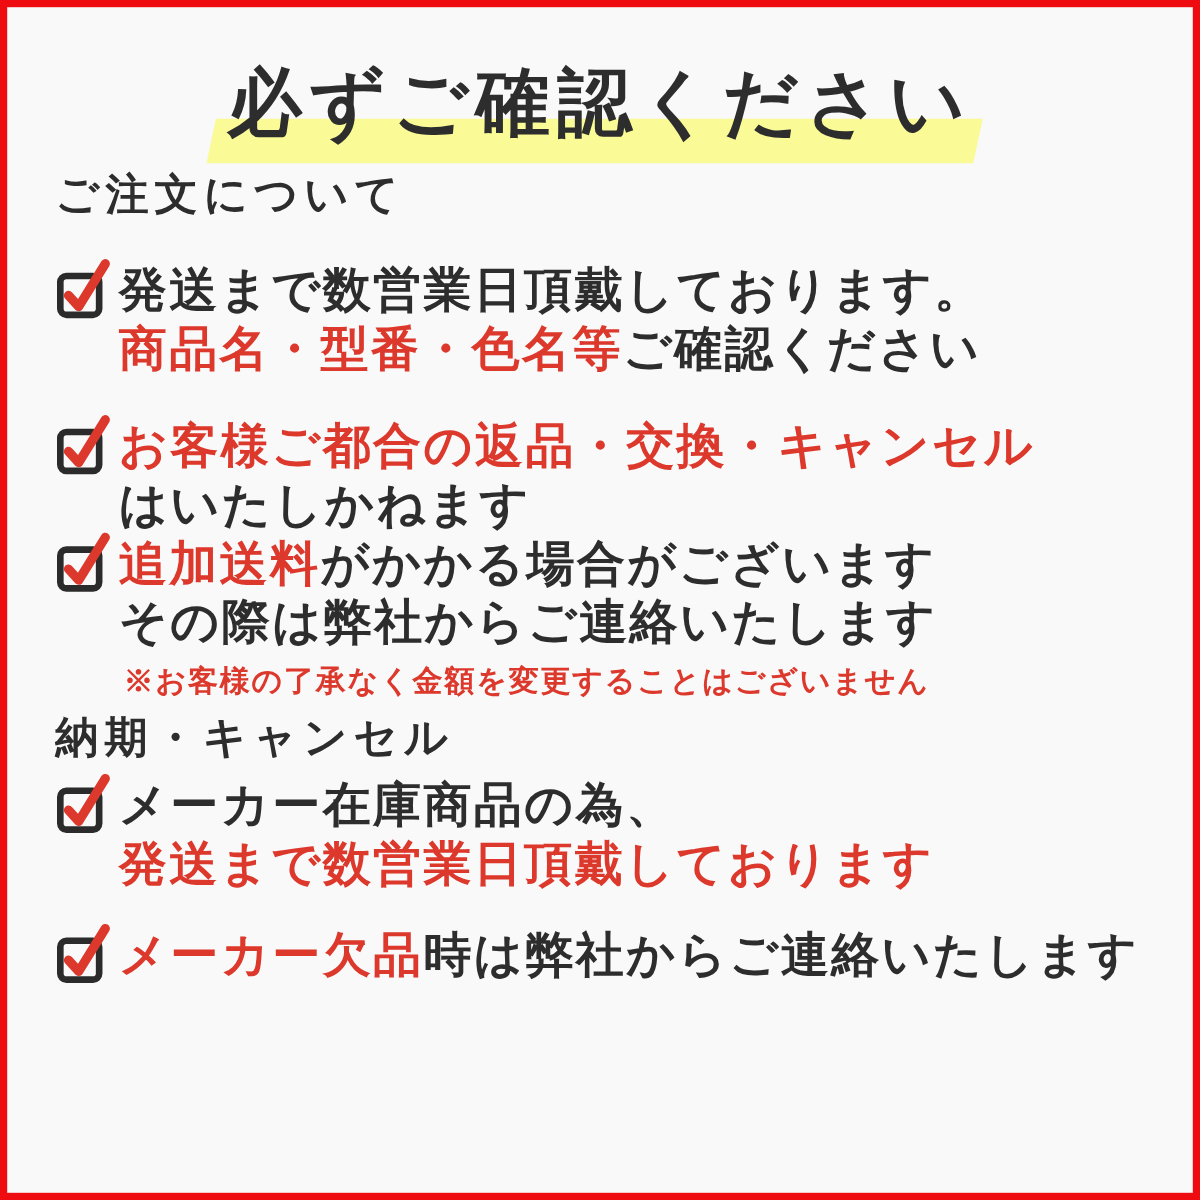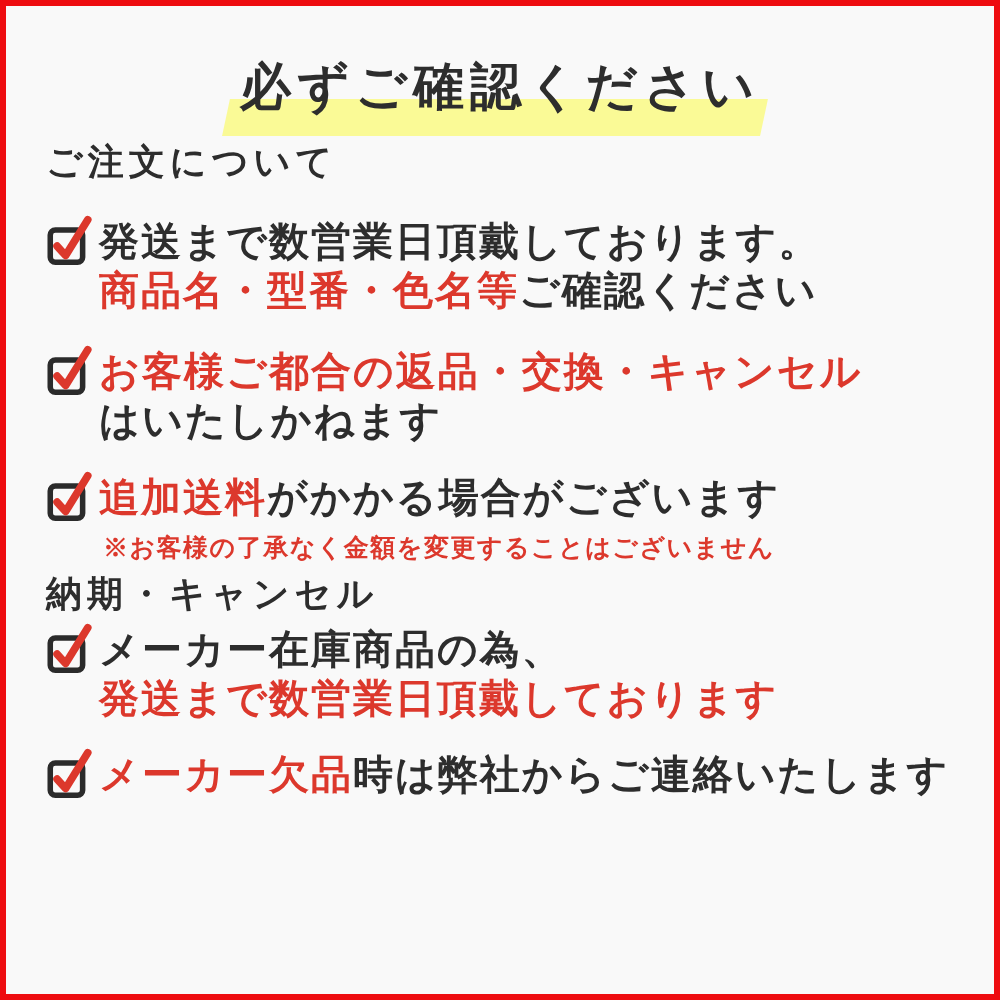--- a/index.html
+++ b/index.html
@@ -15,21 +15,21 @@
     color: var(--ink, #2d2d2d);
     overflow: hidden;
   }
 
   
   .title-wrap { text-align: center; margin-top: 36px; }
   h1.title {
     display: inline-block;
     position: relative;
     margin: 0;
-    font-size: 51px;
+    font-size: 62px;
     font-weight: 800;
     letter-spacing: 6px;
     line-height: 90px;
     white-space: nowrap;
   }
   .title .hl {
     position: absolute;
     left: -14px; right: -4px;
     top: 57px; bottom: -4px;
     background: var(--highlight, #fafa96);
@@ -50,21 +50,21 @@
   .h2-stock { margin-top: 34px; }
 
   
   .item {
     display: flex;
     align-items: flex-start;
     margin-left: 40px;
   }
   .item.mt1 { margin-top: 24px; }
   .item.mt2 { margin-top: 32px; }
-  .item.mt3 { margin-top: 28px; }
+  .item.mt3 { }
   .item.mt4 { }
   .item.mt5 { margin-top: 27px; }
 
   .checkbox {
     flex: none;
     width: 46px;
     height: 55px;
     margin-top: -6px;
     margin-right: 7px;
   }
@@ -144,20 +144,21 @@
 
   <div class="item mt3">
     <span class="checkbox">
       <svg viewBox="0 0 54 64" aria-hidden="true">
         <rect x="5" y="22" width="38" height="38" rx="6"></rect>
         <path d="M13 41 L23 52 L49 10"></path>
       </svg>
     </span>
     <div class="item-text">
       <div><span class="red">追加送料</span><span>がかかる場合がございます</span></div>
+      <div><span>その際は弊社からご連絡いたします</span></div>
       <div class="note">※お客様の了承なく金額を変更することはございません</div>
     </div>
   </div>
 
   <h2 class="section-heading h2-stock">納期・キャンセル</h2>
 
   <div class="item mt4">
     <span class="checkbox">
       <svg viewBox="0 0 54 64" aria-hidden="true">
         <rect x="5" y="22" width="38" height="38" rx="6"></rect>

